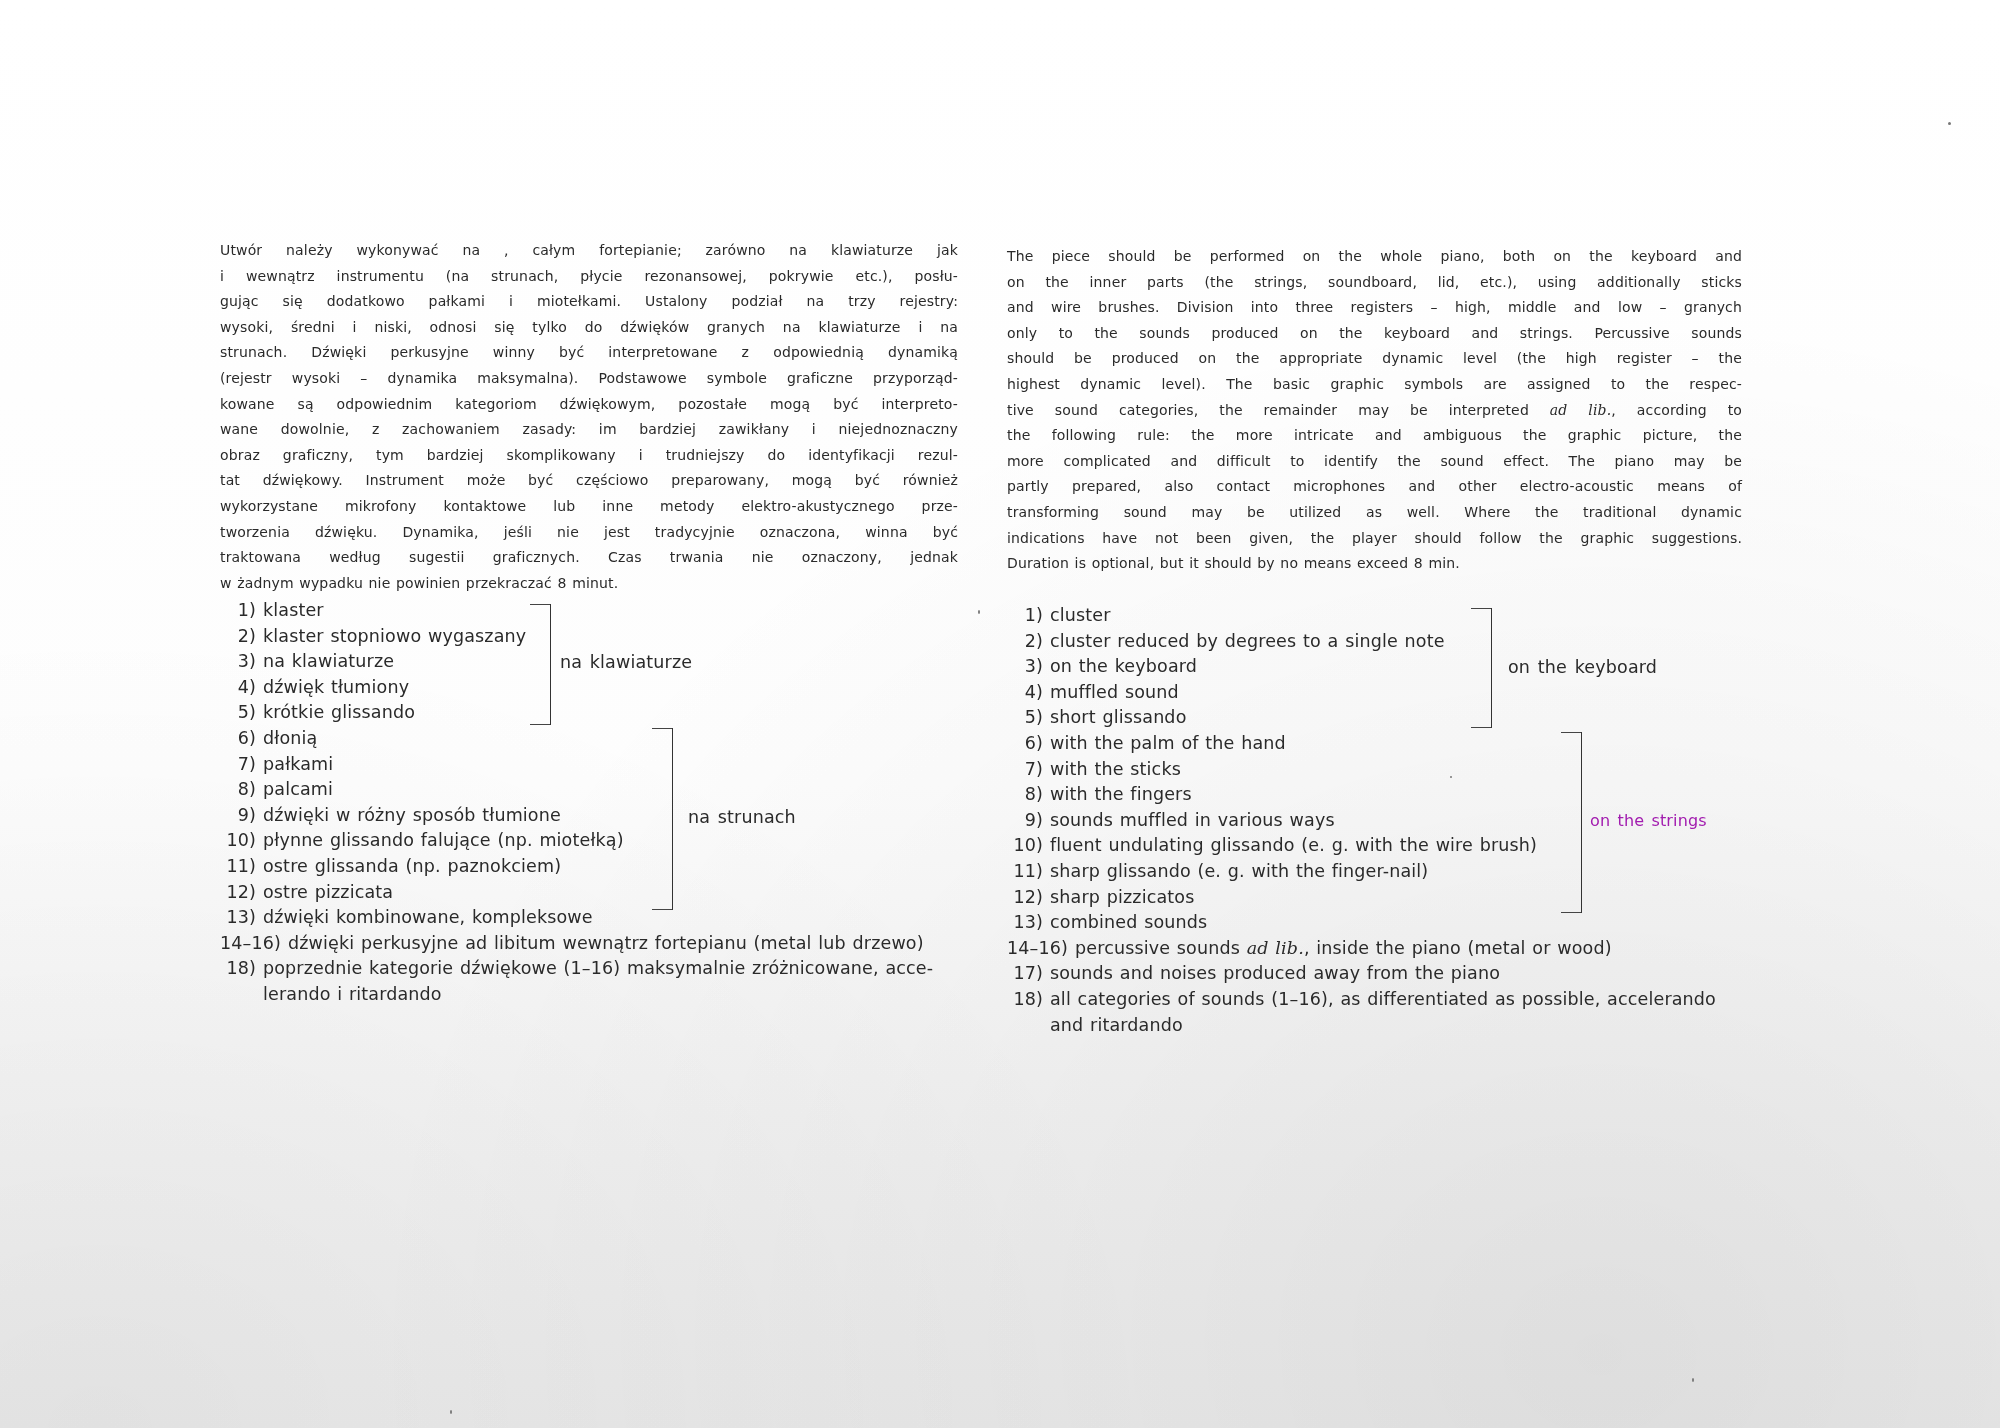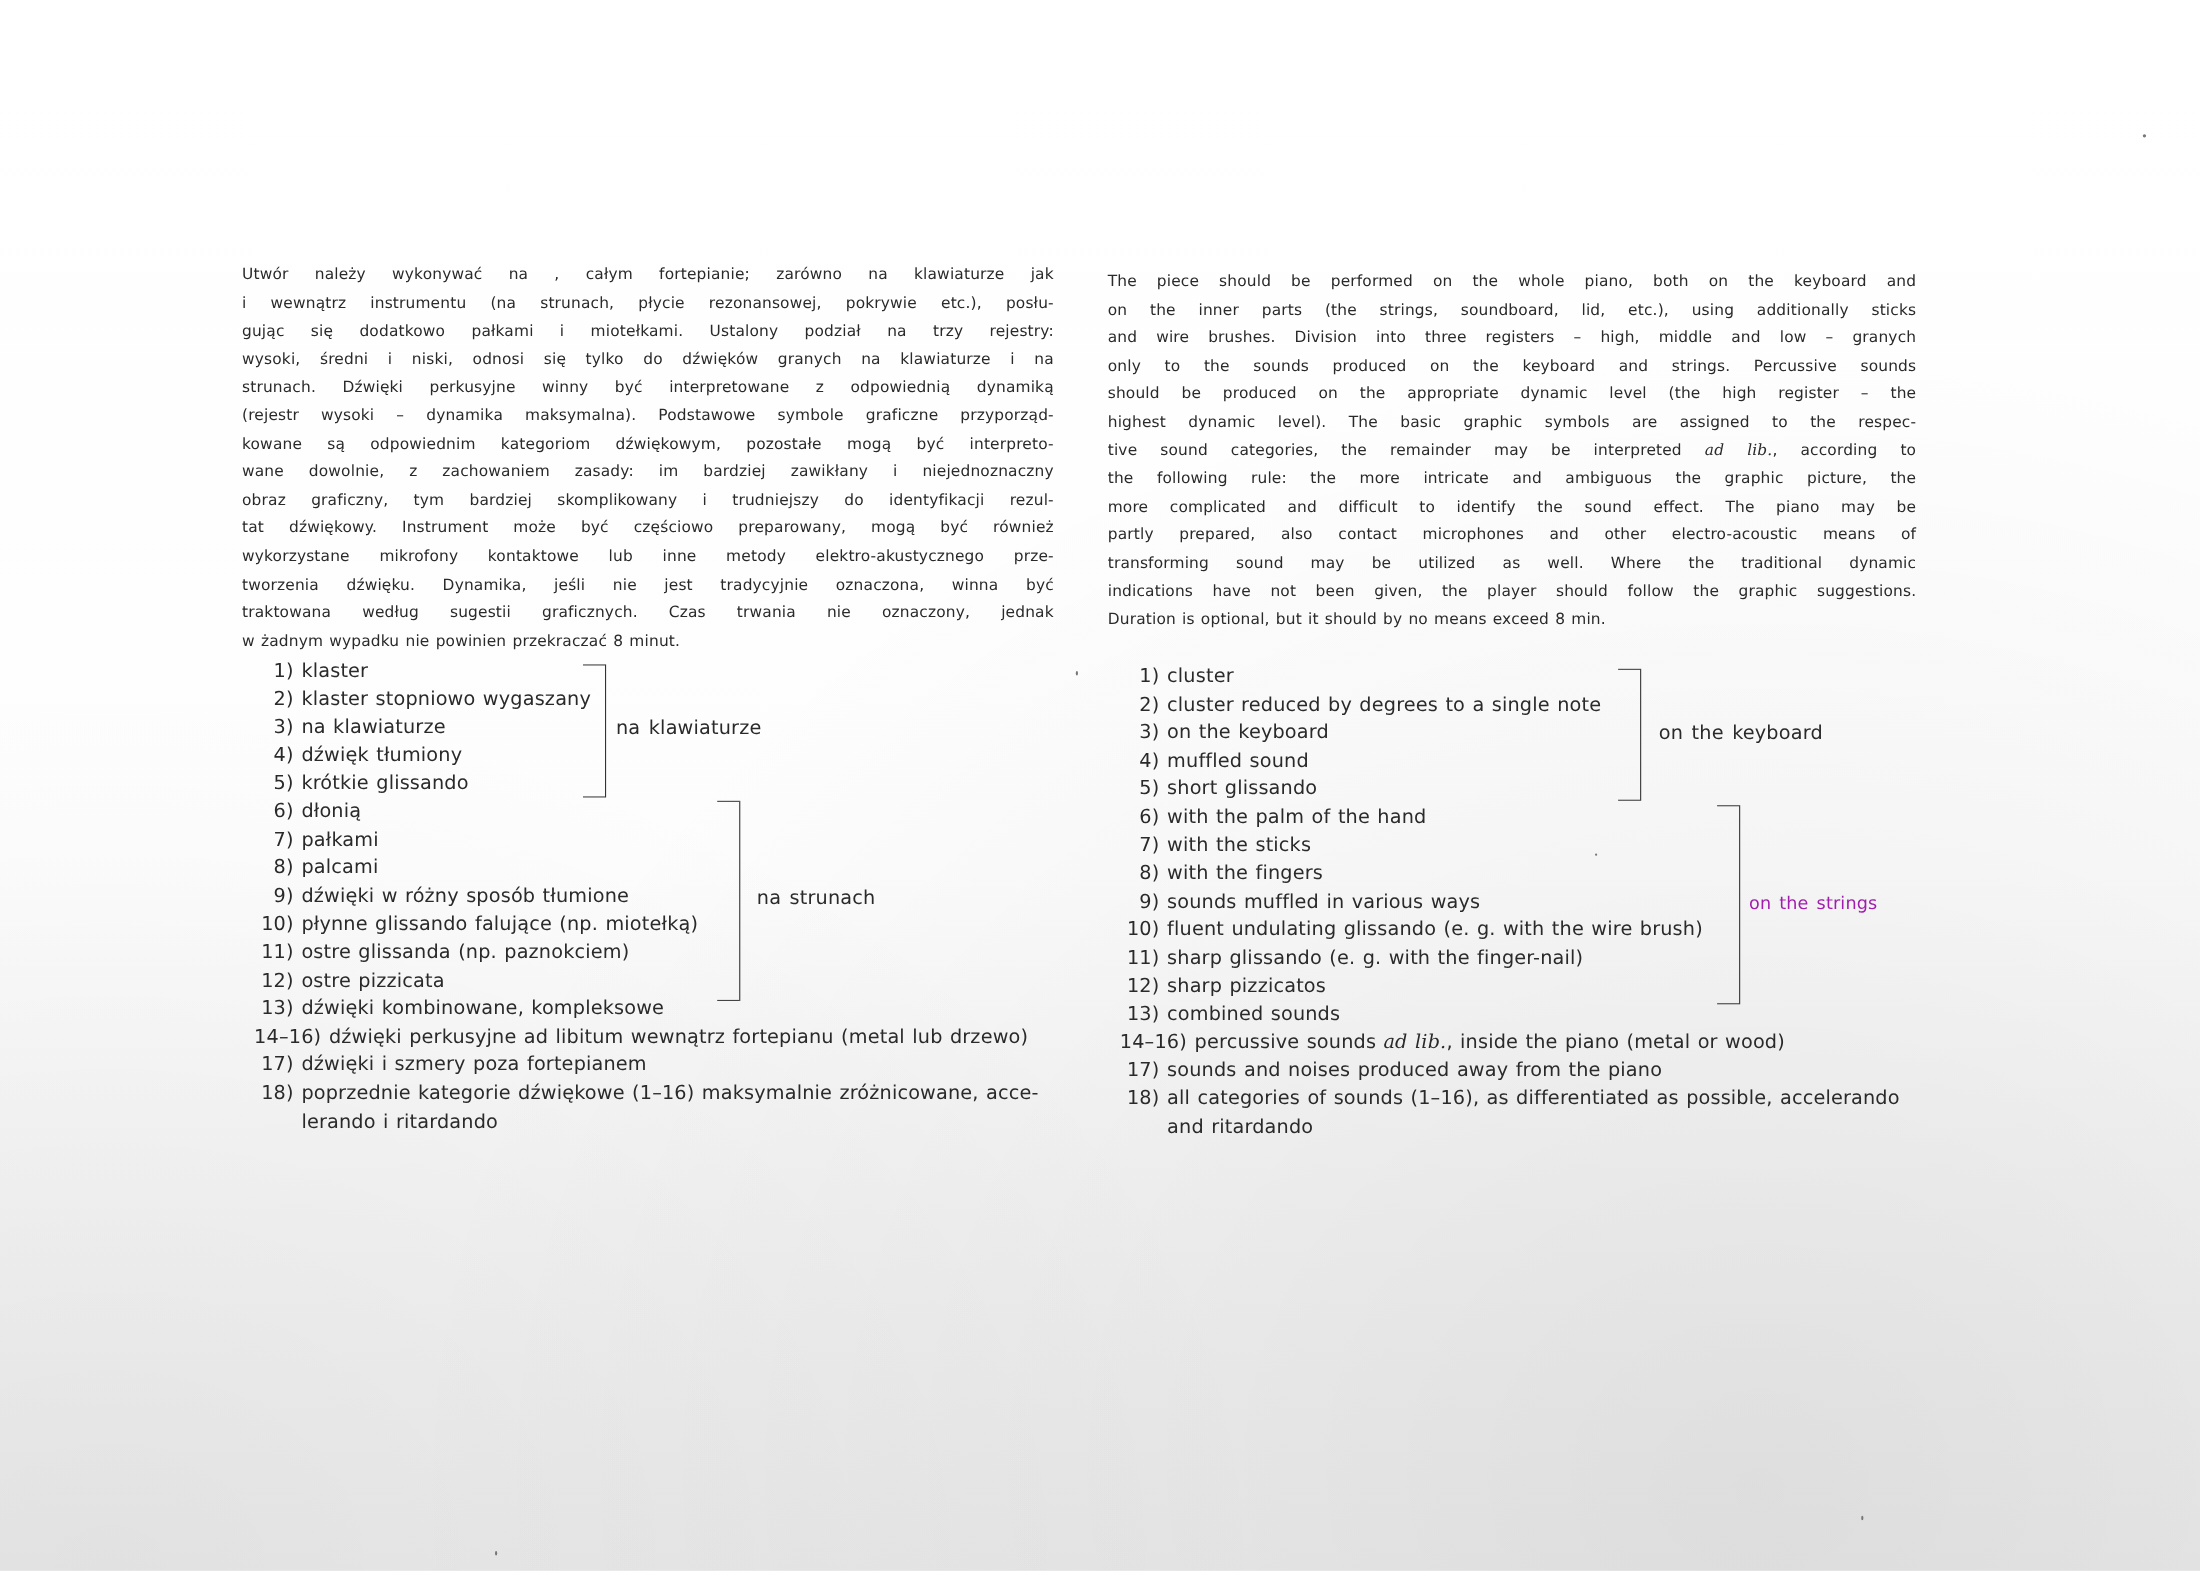--- a/index.html
+++ b/index.html
@@ -19,21 +19,21 @@
     position: absolute; font-size: 14px; line-height: 25.6px;
     text-align: justify; letter-spacing: 0.15px; word-spacing: 1px;
   }
   .para .line { display: block; text-align-last: justify; white-space: nowrap; overflow: visible; }
   .para .line.last { text-align-last: left; }
   #pl-para { left: 220px; top: 238px; width: 738px; }
   #en-para { left: 1007px; top: 244px; width: 735px; }
   .list { position: absolute; font-size: 17.5px; line-height: 25.6px; letter-spacing: 0.15px; word-spacing: 1px; }
   #pl-list { left: 220px; top: 598px; width: 760px; }
   #en-list { left: 1007px; top: 603px; width: 760px; }
-  .item { position: relative; white-space: nowrap; height: 25.6px; margin-left: 11px; }
+  .item { position: relative; white-space: nowrap; height: 25.6px; }
   .item .num { display: inline-block; text-align: right; width: 36px; margin-right: 7px; }
   .item.wide .num { width: auto; }
   .item .cont { display: block; padding-left: 43px; }
   .item.two { height: 51.2px; }
   em.lib { font-family: "DejaVu Serif", serif; font-style: italic; font-weight: normal; }
   .bracket {
     position: absolute; border-right: 1.6px solid #333;
   }
   .bracket::before, .bracket::after {
     content: ""; position: absolute; right: 0; width: 20px; border-top: 1.6px solid #444;
@@ -81,21 +81,20 @@
   <div class="item"><span class="num">5)</span><span>krótkie glissando</span></div>
   <div class="item"><span class="num">6)</span><span>dłonią</span></div>
   <div class="item"><span class="num">7)</span><span>pałkami</span></div>
   <div class="item"><span class="num">8)</span><span>palcami</span></div>
   <div class="item"><span class="num">9)</span><span>dźwięki w różny sposób tłumione</span></div>
   <div class="item"><span class="num">10)</span><span>płynne glissando falujące (np. miotełką)</span></div>
   <div class="item"><span class="num">11)</span><span>ostre glissanda (np. paznokciem)</span></div>
   <div class="item"><span class="num">12)</span><span>ostre pizzicata</span></div>
   <div class="item"><span class="num">13)</span><span>dźwięki kombinowane, kompleksowe</span></div>
   <div class="item wide"><span class="num">14–16)</span><span>dźwięki perkusyjne ad libitum wewnątrz fortepianu (metal lub drzewo)</span></div>
-  <div class="item"><span class="num">17)</span><span>dźwięki i szmery poza fortepianem</span></div>
   <div class="item two"><span class="num">18)</span><span>poprzednie kategorie dźwiękowe (1–16) maksymalnie zróżnicowane, acce-</span><span class="cont">lerando i ritardando</span></div>
 </div>
 
 <div id="pl-kb-bracket" class="bracket"></div>
 <div id="pl-kb-label" class="bracket-label">na klawiaturze</div>
 <div id="pl-str-bracket" class="bracket"></div>
 <div id="pl-str-label" class="bracket-label">na strunach</div>
 
 <div id="en-para" class="para">
   <span class="line">The piece should be performed on the whole piano, both on the keyboard and</span>

